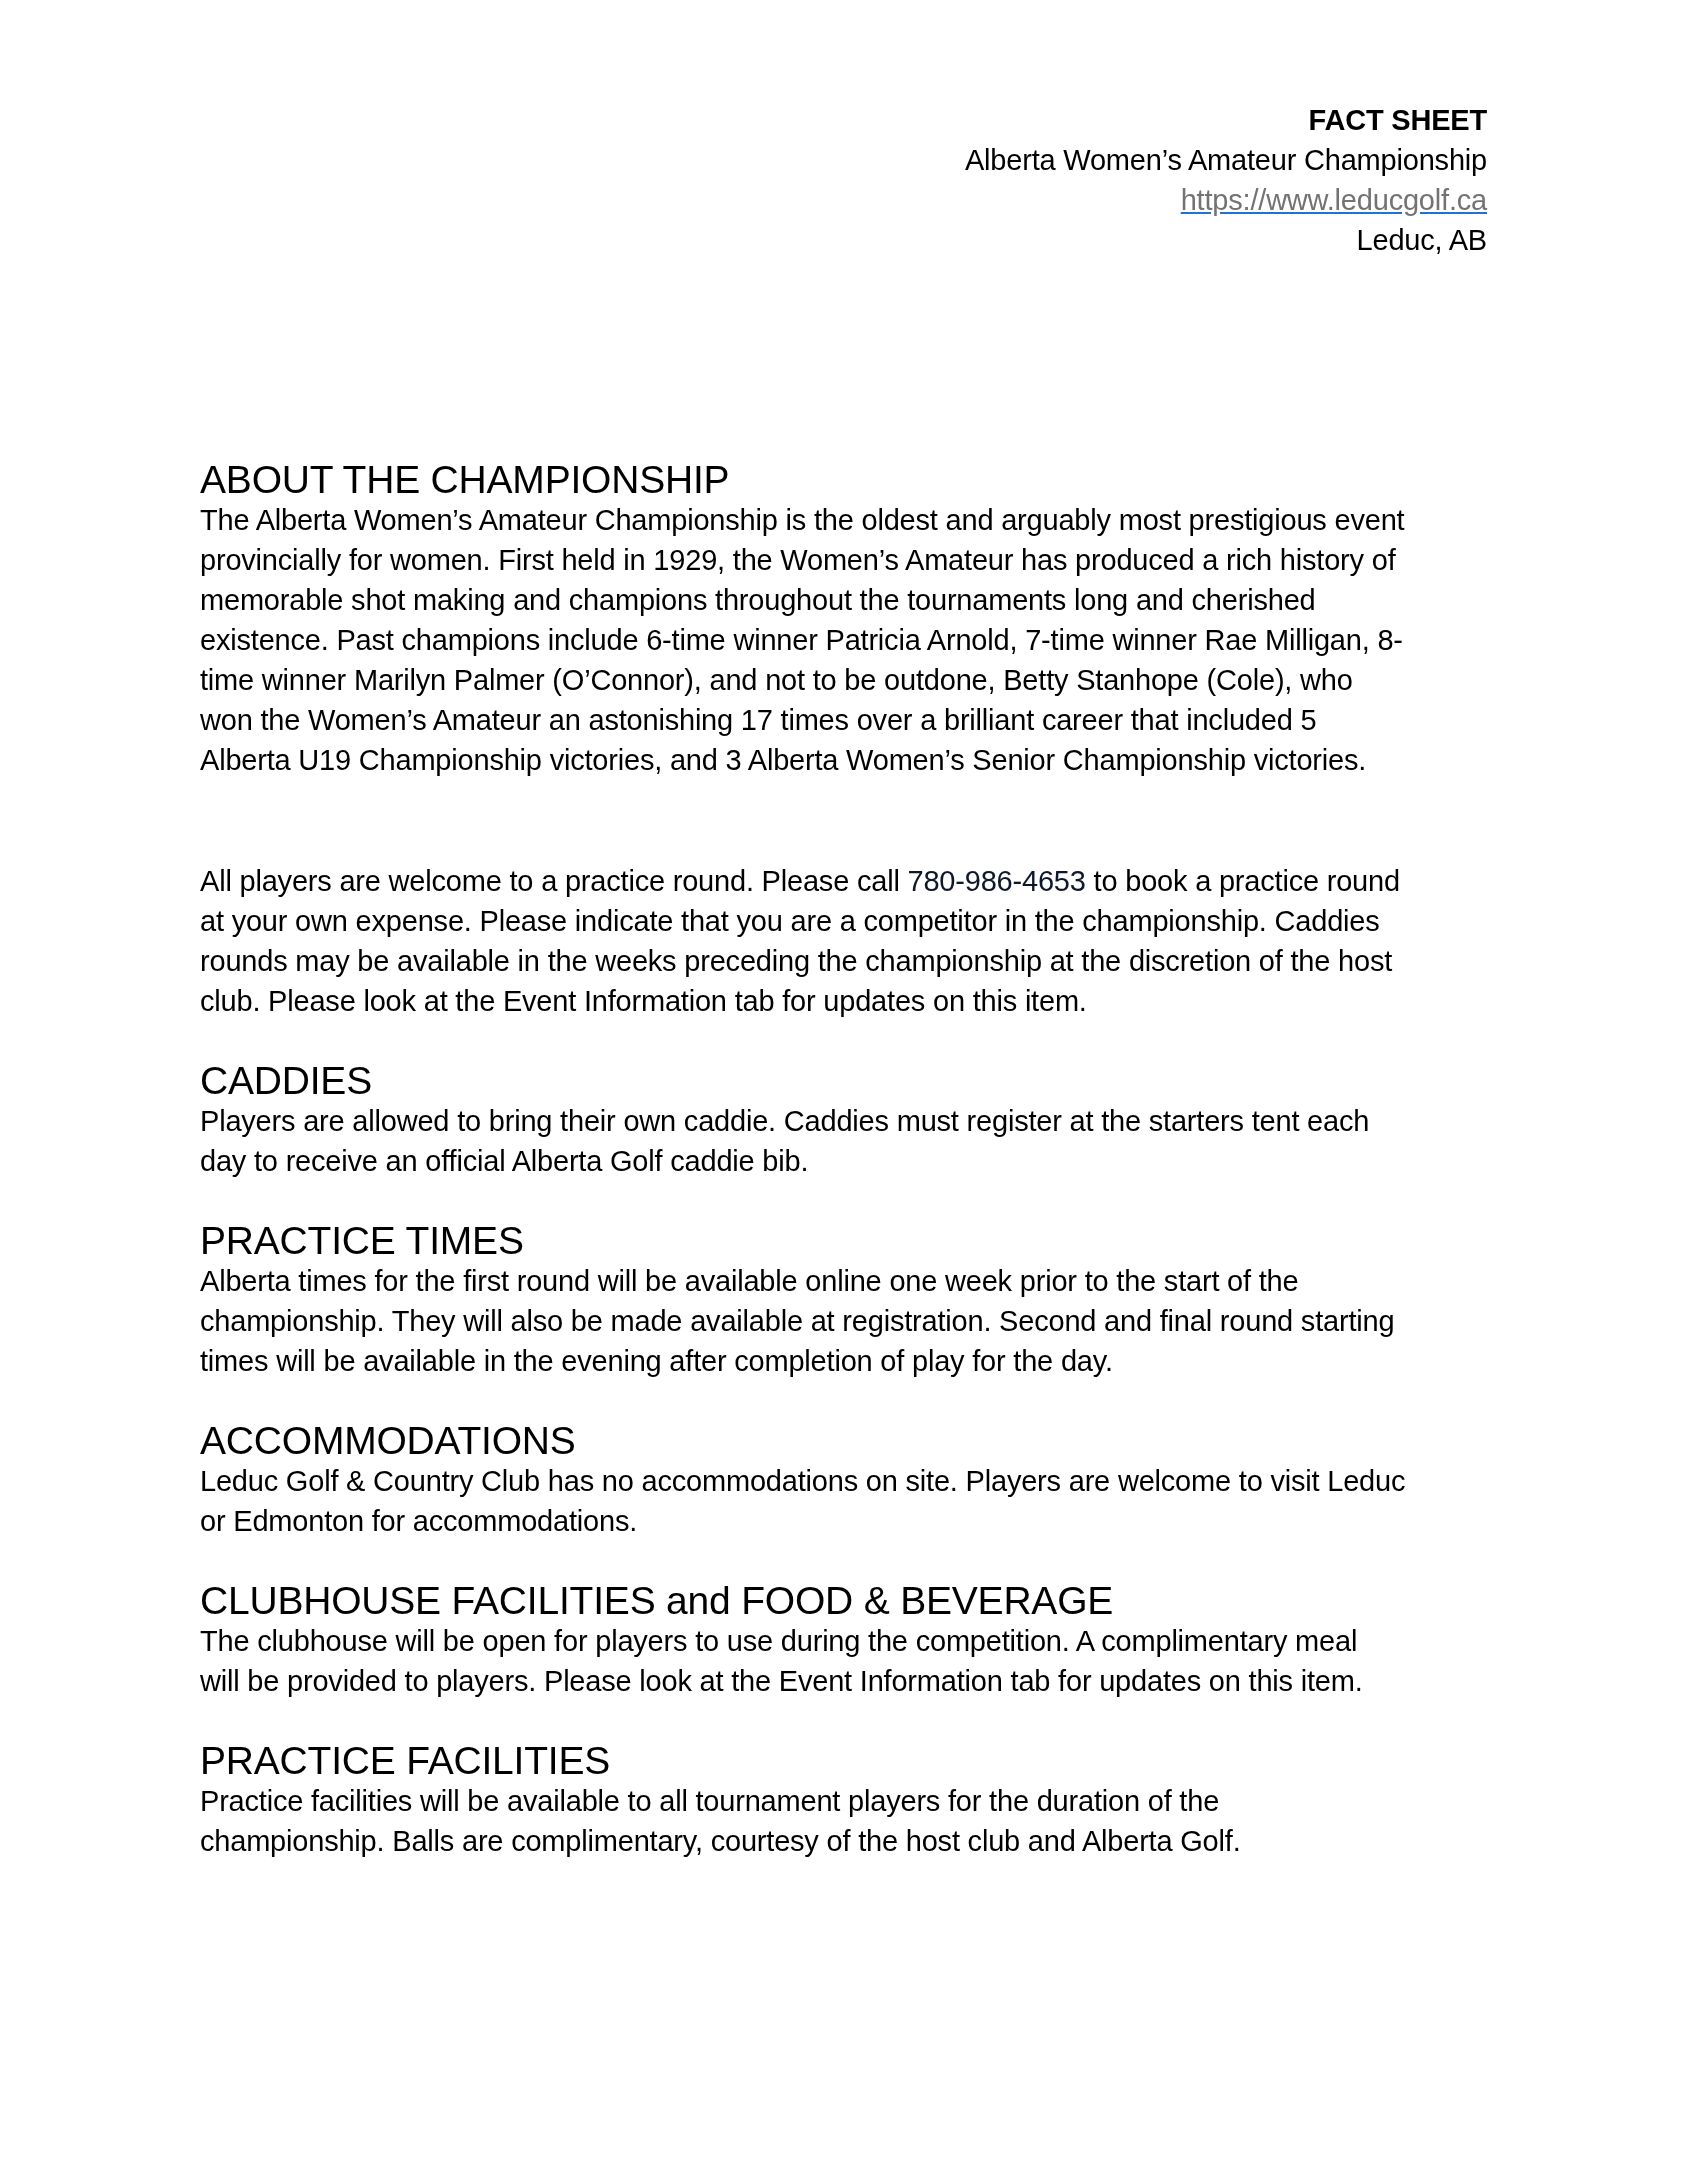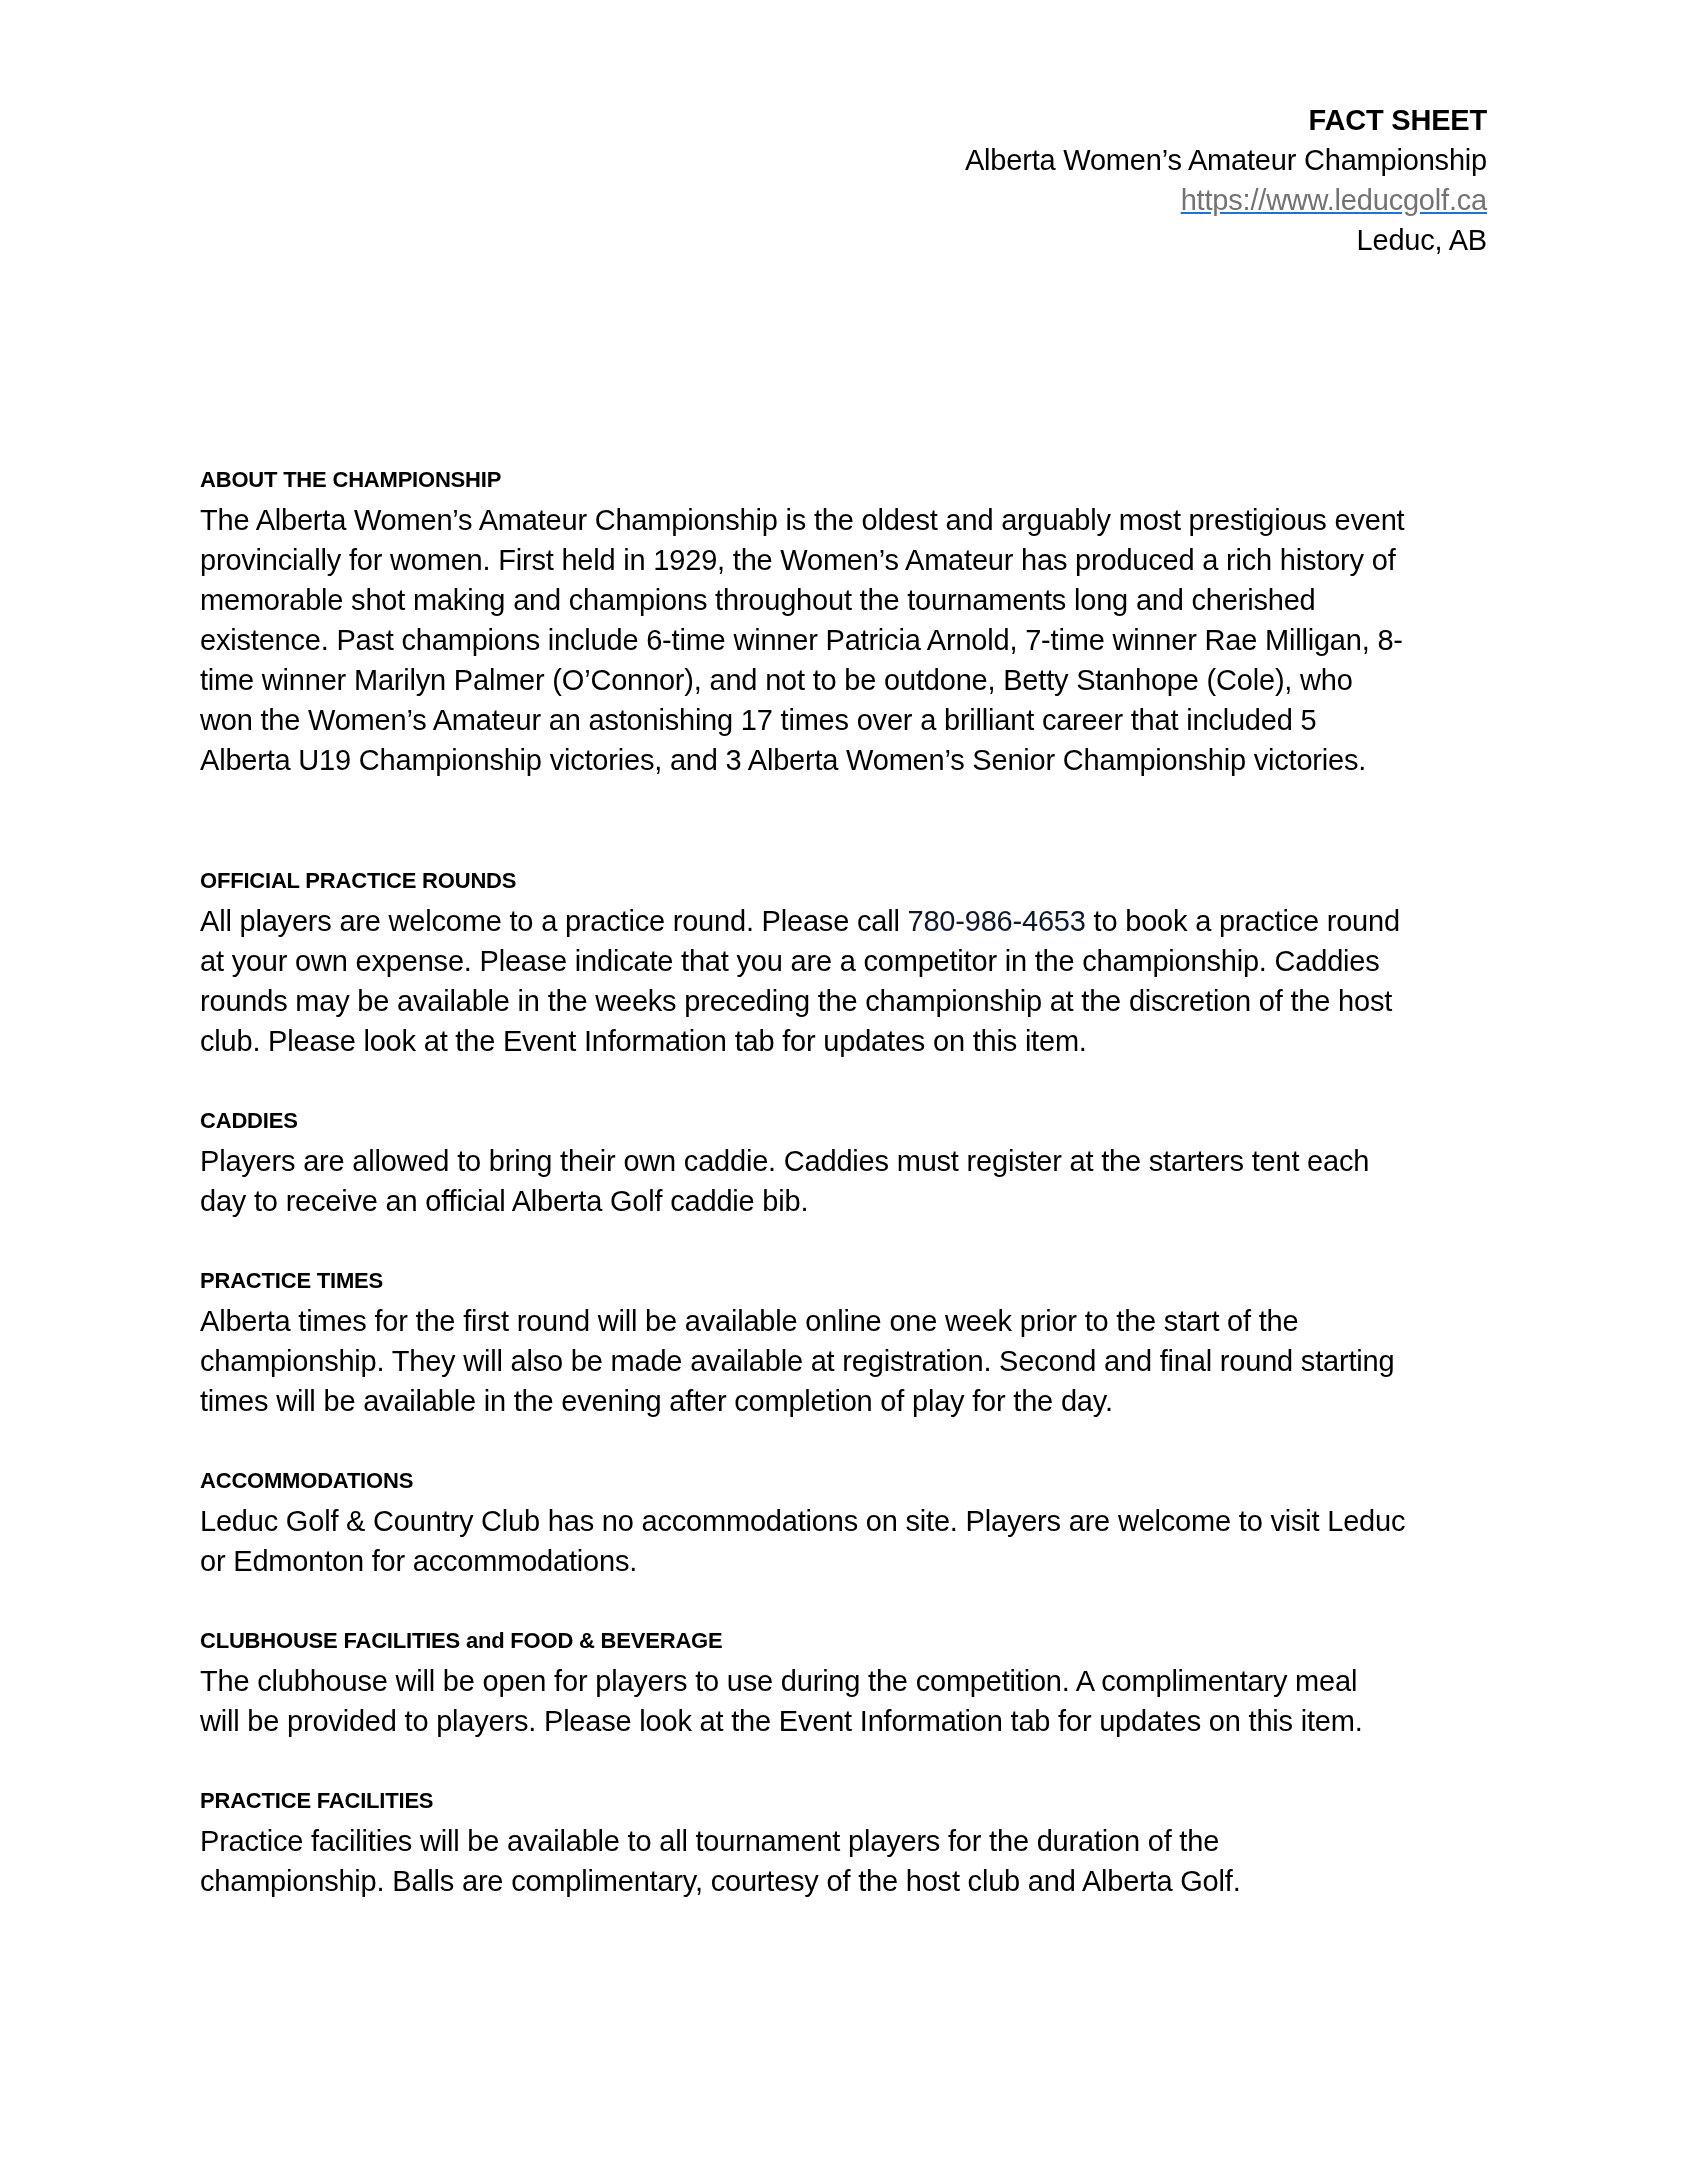--- a/index.html
+++ b/index.html
@@ -41,22 +41,22 @@
     left: 200px;
     right: 197px;
     font-size: 29px;
     line-height: 40px;
     letter-spacing: -0.2px;
   }
   .section { margin-top: 40px; }
   .section:first-child { margin-top: 0; }
   .section.extra-gap { margin-top: 81px; }
   .section h2 {
-    font-size: 22px;
-    font-weight: bold;
+    font-size: 39px;
+    font-weight: normal;
     line-height: 40px;
     white-space: pre;
   }
   .section p {
     white-space: pre;
     font-weight: normal;
   }
   .phone { color: #0f172a; }
 </style>
 </head>
@@ -78,21 +78,20 @@
       <p>The Alberta Women’s Amateur Championship is the oldest and arguably most prestigious event
 provincially for women. First held in 1929, the Women’s Amateur has produced a rich history of
 memorable shot making and champions throughout the tournaments long and cherished
 existence. Past champions include 6-time winner Patricia Arnold, 7-time winner Rae Milligan, 8-
 time winner Marilyn Palmer (O’Connor), and not to be outdone, Betty Stanhope (Cole), who
 won the Women’s Amateur an astonishing 17 times over a brilliant career that included 5
 Alberta U19 Championship victories, and 3 Alberta Women’s Senior Championship victories.</p>
     </div>
 
     <div class="section extra-gap">
-      <h2>OFFICIAL PRACTICE ROUNDS</h2>
       <p><span>All players are welcome to a practice round. Please call </span><span class="phone">780-986-4653</span><span> to book a practice round
 at your own expense. Please indicate that you are a competitor in the championship. Caddies
 rounds may be available in the weeks preceding the championship at the discretion of the host
 club. Please look at the Event Information tab for updates on this item.</span></p>
     </div>
 
     <div class="section">
       <h2>CADDIES</h2>
       <p>Players are allowed to bring their own caddie. Caddies must register at the starters tent each
 day to receive an official Alberta Golf caddie bib.</p>

